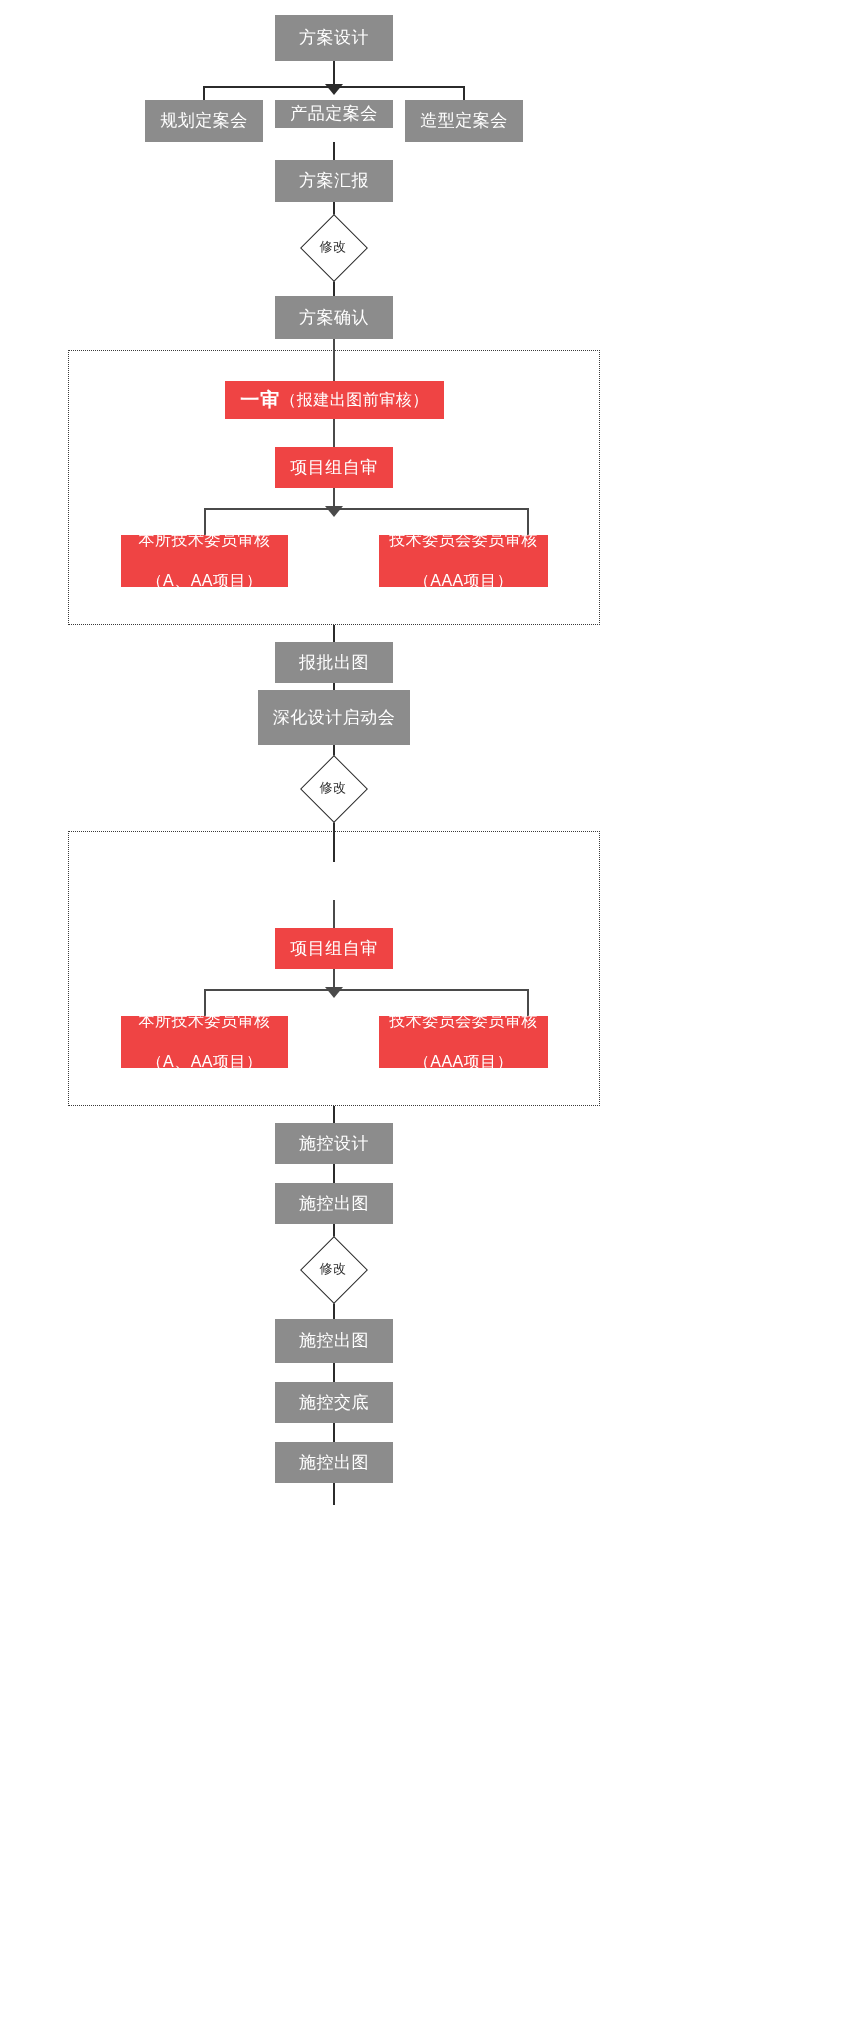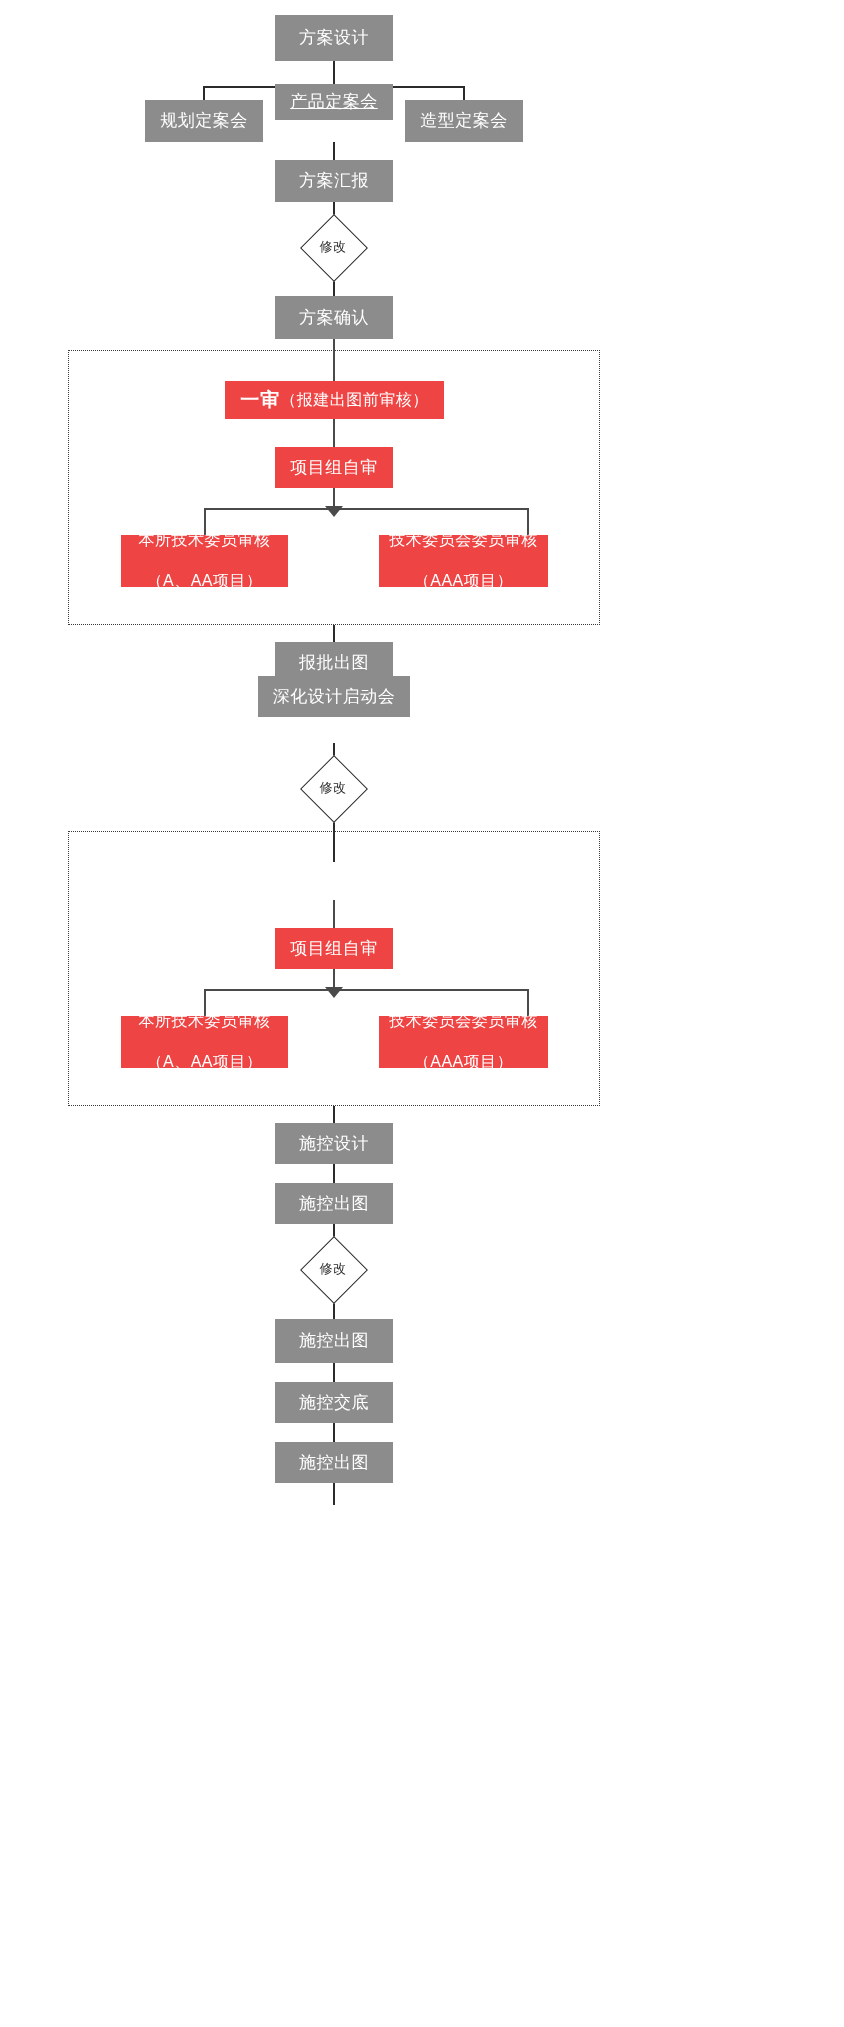--- a/index.html
+++ b/index.html
@@ -136,21 +136,21 @@
   <div class="vline" style="left:333px;top:1363px;height:19px;"></div>
 
   <div class="vline" style="left:333px;top:1423px;height:19px;"></div>
 
   <div class="vline" style="left:333px;top:1483px;height:22px;"></div>
 
   <div class="node gray" style="left:275px;top:15px;width:118px;height:46px;">方案设计</div>
 
   <div class="node gray" style="left:145px;top:100px;width:118px;height:42px;">规划定案会</div>
 
-  <div class="node gray" style="left:275px;top:84px;width:118px;height:36px;text-decoration:underline;">产品定案会</div>
+  <div class="node gray" style="left:275px;top:100px;width:118px;height:28px;">产品定案会</div>
 
   <div class="node gray" style="left:405px;top:100px;width:118px;height:42px;">造型定案会</div>
 
   <div class="node gray" style="left:275px;top:160px;width:118px;height:42px;">方案汇报</div>
 
   <div class="diamond" style="left:300px;top:220px;width:66px;height:53px;">
     <div class="dshape"></div>
     <div class="dlabel">修改</div>
   </div>
 
@@ -171,21 +171,21 @@
 
   <div class="node red two-line" style="left:379px;top:535px;width:169px;height:52px;">
     <div>
       <div>技术委员会委员审核</div>
       <div>（AAA项目）</div>
     </div>
   </div>
 
   <div class="node gray" style="left:275px;top:642px;width:118px;height:41px;">报批出图</div>
 
-  <div class="node gray" style="left:258px;top:676px;width:152px;height:41px;">深化设计启动会</div>
+  <div class="node gray" style="left:258px;top:690px;width:152px;height:55px;">深化设计启动会</div>
 
   <div class="diamond" style="left:300px;top:761px;width:66px;height:53px;">
     <div class="dshape"></div>
     <div class="dlabel">修改</div>
   </div>
 
 
   <div class="node red" style="left:275px;top:928px;width:118px;height:41px;">项目组自审</div>
 
   <div class="node red two-line" style="left:121px;top:1016px;width:167px;height:52px;">

